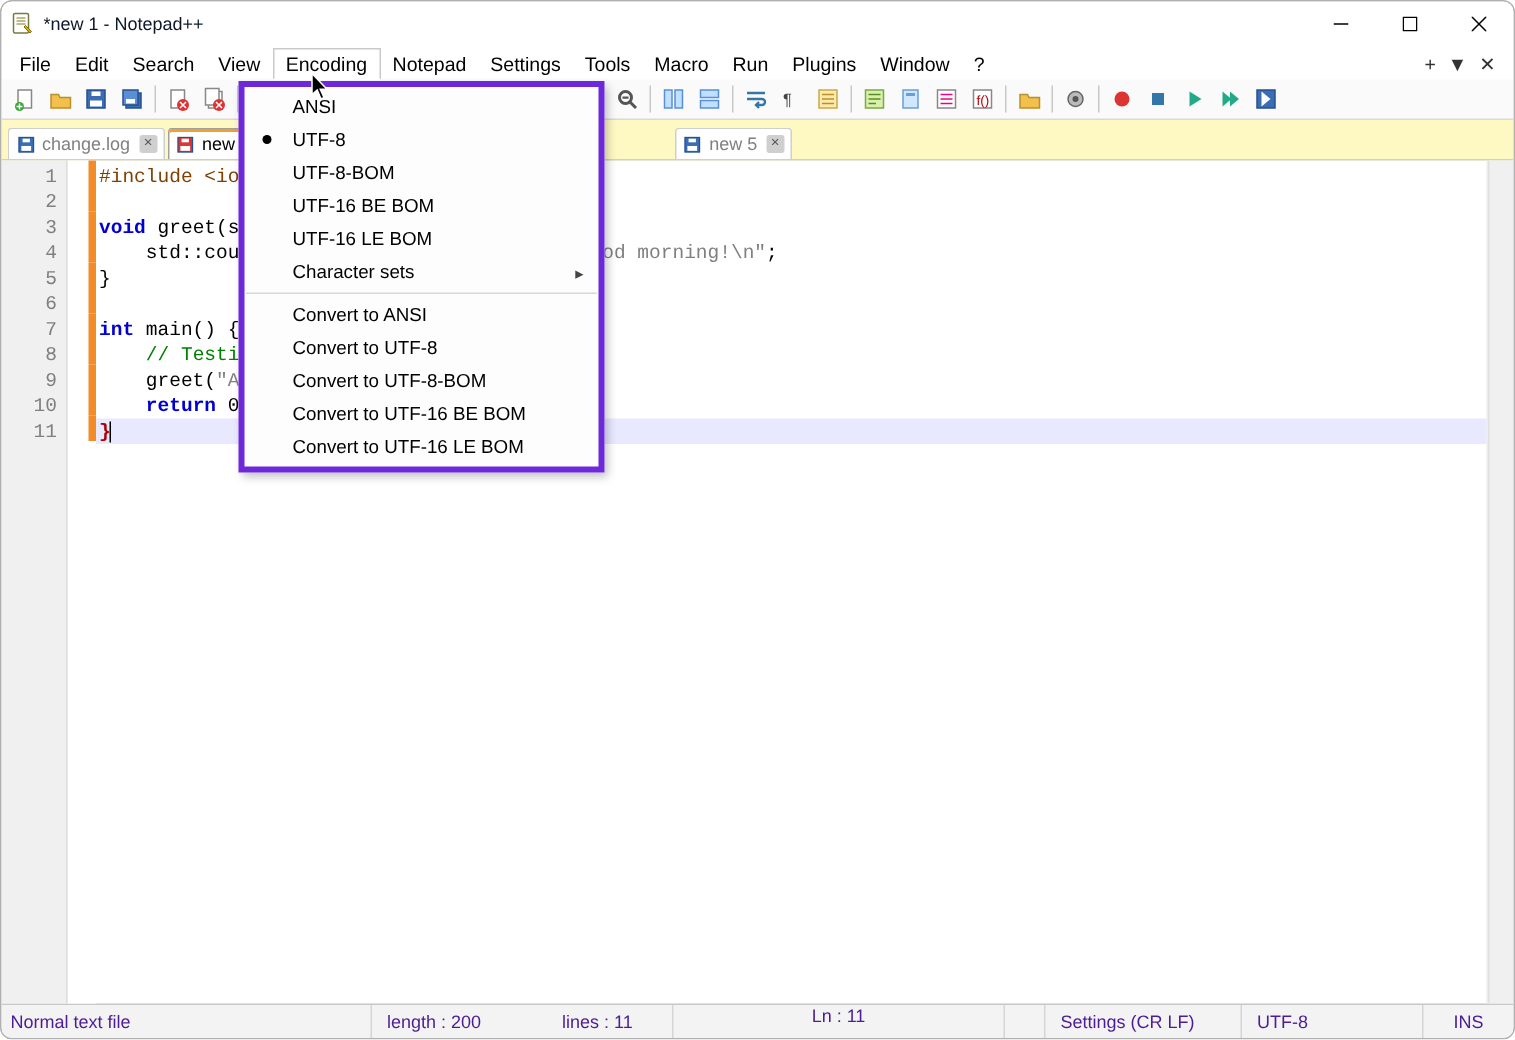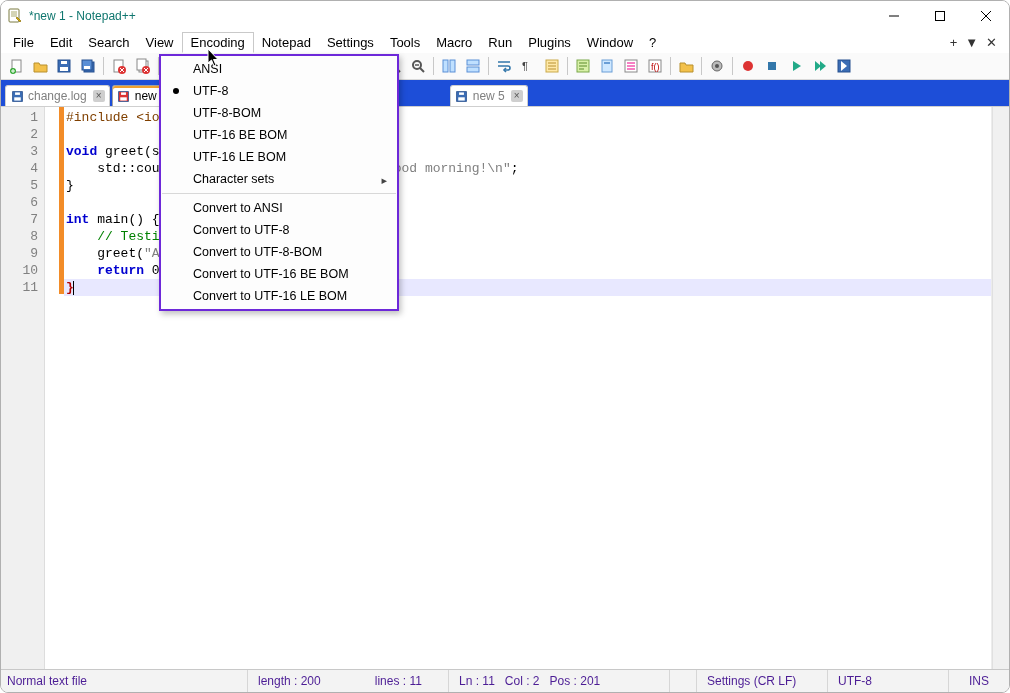--- a/index.html
+++ b/index.html
@@ -31,21 +31,21 @@
     padding-left: 6px;
     background: #fff;
   }
   .titlebar .appicon {
     width: 16px; height: 16px;
     margin-right: 6px;
     display:flex; align-items:center; justify-content:center;
   }
   .titlebar .title {
     font-size: 12px;
-    color: #0f766e;
+    color: #0f172a;
     flex: 0 0 auto;
   }
   .titlebar .spacer { flex: 1; }
   .win-btn {
     width: 46px; height: 30px;
     display: flex; align-items:center; justify-content:center;
     color:#000;
   }
   
   .menubar {
@@ -80,21 +80,21 @@
     border:1px solid transparent;
   }
   .tb-btn svg { display:block; }
   .tb-sep { width:1px; height:18px; background:#c8c8c8; margin:0 2px; }
   
   .tabbar {
     height:24px;
     display:flex;
     align-items:flex-end;
     padding: 2px 4px 0 4px;
-    background:#1d4ed8;
+    background:#fef9c3;
     border-bottom:1px solid #cfcfcf;
   }
   .tab {
     display:flex; align-items:center;
     height:20px;
     padding:0 4px 0 4px;
     margin-right:2px;
     border:1px solid #cfcfcf;
     border-bottom:none;
     border-radius:3px 3px 0 0;
@@ -151,21 +151,21 @@
   .tok-com { color:#008000; }
   .tok-brace-r { color:#b00000; font-weight:bold; }
   .caret { display:inline-block; width:1px; height:14px; background:#000; vertical-align:text-bottom; margin-left:-1px; }
   .scroll-v { width:16px; background:#f0f0f0; border-left:1px solid #e0e0e0; }
   
   .dropdown {
     position:absolute;
     top:53px; left:158px;
     width:236px;
     background:#fdfdfd;
-    border:2px solid #6d28d9;
+    border:4px solid #6d28d9;
     box-shadow: 2px 3px 6px rgba(0,0,0,0.25);
     z-index:10;
     padding:2px 0;
     text-align:right;
   }
   .dropdown .dd-item {
     height:22px;
     display:flex; align-items:center;
     padding: 0 14px 0 32px;
     font-size:12.5px;
@@ -188,21 +188,21 @@
     display:flex;
     align-items:center;
     border-top:1px solid #c8c8c8;
     background:#f3f3f3;
     font-size:12px;
     color:#4c1d95;
   }
   .statusbar .sb-cell { padding:0 10px; height:100%; display:flex; align-items:center; border-right:1px solid #d6d6d6; }
   .statusbar .sb-cell.first { width:230px; padding-left:6px; }
   .statusbar .sb-cell.idx { width:180px;gap:22px; }
-  .statusbar .sb-cell.pos { width:200px; }
+  .statusbar .sb-cell.pos { width:200px;flex-direction:column; }
   .statusbar .sb-fill { flex:1; }
   .statusbar .sb-cell.eol { width:110px; }
   .statusbar .sb-cell.enc { width:100px; }
   .statusbar .sb-cell.ins { width:40px; justify-content:center; border-right:none; }
 </style>
 </head>
 <body>
 
 <div class="window" id="win">
 

